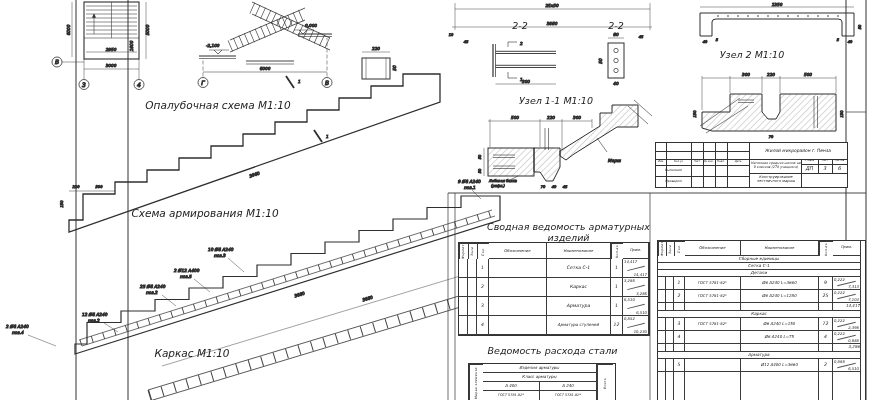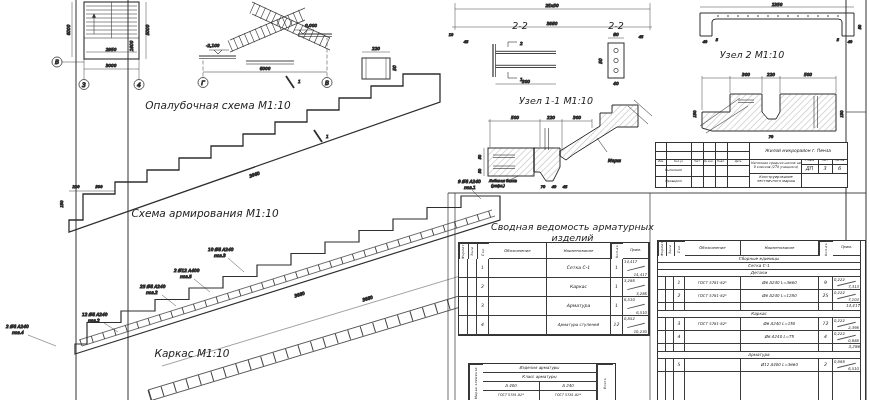--- a/index.html
+++ b/index.html
@@ -308,21 +308,22 @@
     <text class="d" x="746" y="75.5" text-anchor="middle">300</text>
     <text class="d" x="771" y="75.5" text-anchor="middle">220</text>
     <text class="d" x="808" y="75.5" text-anchor="middle">500</text>
     <text class="d35" x="696" y="114" transform="rotate(-90 696 114)" text-anchor="middle">150</text>
     <text class="d35" x="843" y="114" transform="rotate(-90 843 114)" text-anchor="middle">150</text>
     <text class="d35" x="771" y="137.5" text-anchor="middle">70</text>
   </g>
   <text class="st9" x="752" y="58" text-anchor="middle">Узел 2 М1:10</text>
 </svg>
 
-<div class="ttl" style="left:475px;top:221px;width:195px;">Сводная ведомость арматурных изделий</div>
+<div class="ttl" style="left:455px;top:221px;width:195px;padding-left:16px;">Сводная ведомость арматурных изделий</div>
+<div class="ttl" style="left:455px;top:345px;width:195px;">Ведомость расхода стали</div>
 
 <div class="tbl" style="left:458px;top:242px;width:190px;grid-template-columns:9px 9px 12px 58px 64px 12px 26px;grid-template-rows:16px 19px 19px 19px 19px;">
   <div class="vt">Формат</div>
   <div class="vt">Зона</div>
   <div class="vt">Поз.</div>
   <div style="font-size:3.8px">Обозначение</div>
   <div style="font-size:3.8px">Наименование</div>
   <div class="vt">Кол-во</div>
   <div style="font-size:3.6px">Прим.</div>
 

